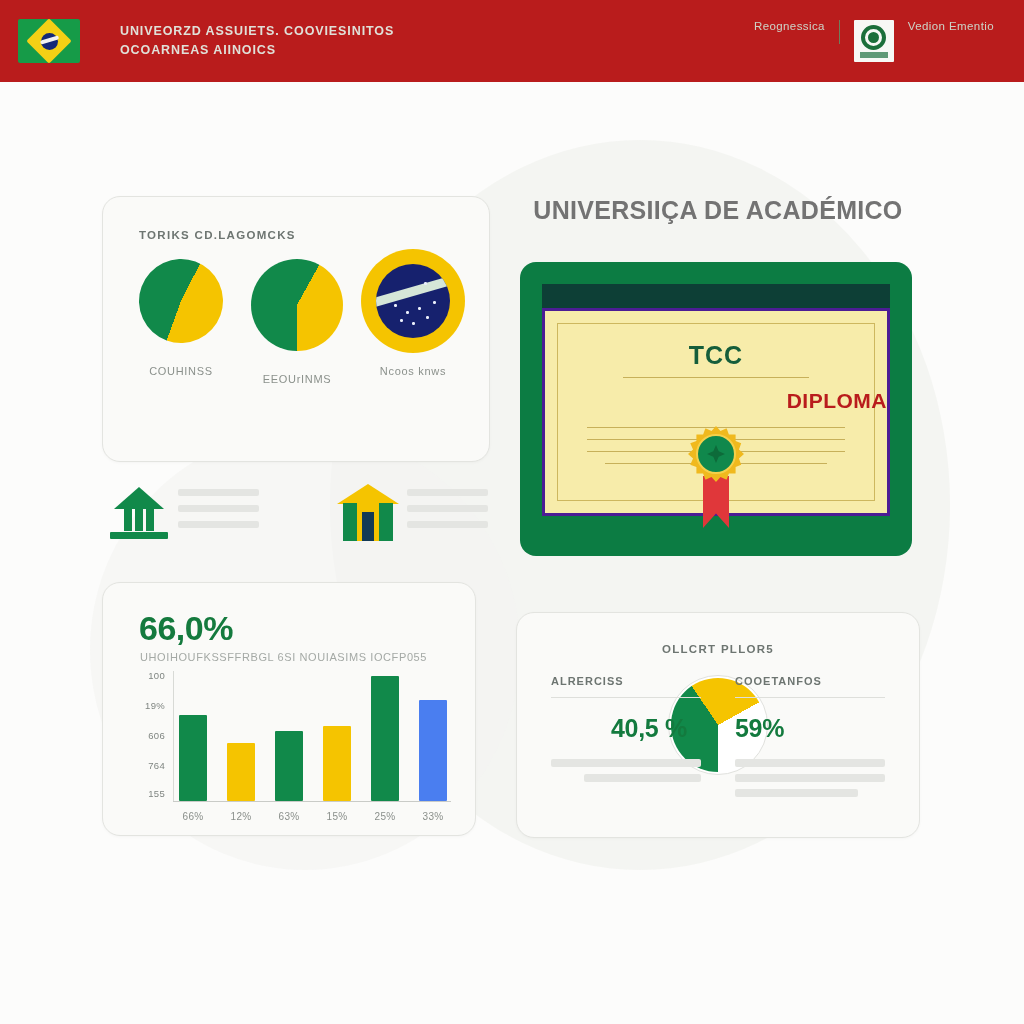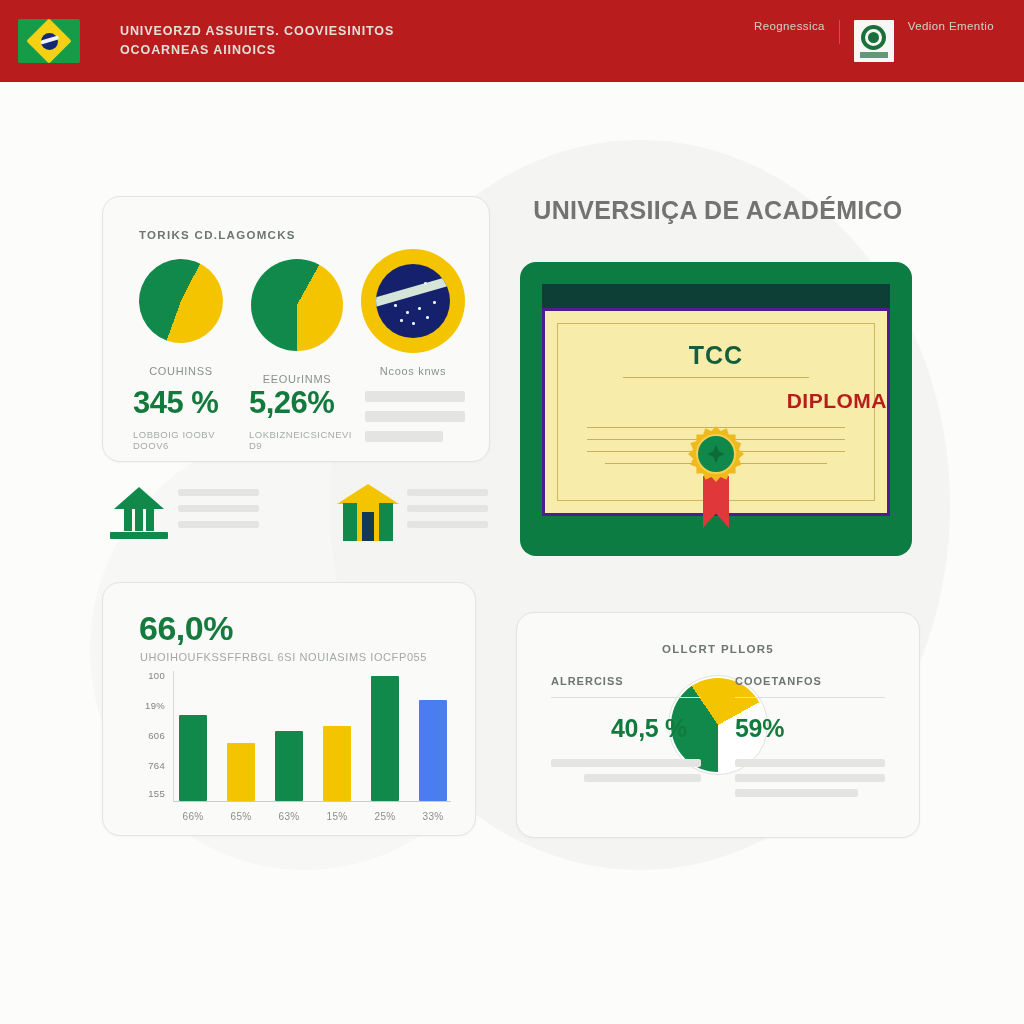--- a/index.html
+++ b/index.html
@@ -340,35 +340,20 @@
             <span class="star" style="left:24px;top:55px"></span>
             <span class="star" style="left:57px;top:37px"></span>
             <span class="star" style="left:36px;top:58px"></span>
             <span class="star" style="left:48px;top:18px"></span>
           </div>
         </div>
         <div class="pie-label" style="margin-top:12px">Ncoos knws</div>
       </div>
     </div>
 
-    <div class="stats-row">
-      <div class="stat">
-        <div class="big">345 %</div>
-        <div class="sub">LOBBOIG IOOBV DOOV6</div>
-      </div>
-      <div class="stat">
-        <div class="big">5,26%</div>
-        <div class="sub">LOKBIZNEICSICNEVI D9</div>
-      </div>
-      <div class="bars-placeholder">
-        <div class="ph" style="width:100%"></div>
-        <div class="ph" style="width:100%"></div>
-        <div class="ph" style="width:78%"></div>
-      </div>
-    </div>
   </div>
 
   <div class="icon-row">
     <div class="bank-icon">
       <div class="roof"></div>
       <div class="col" style="left:16px"></div>
       <div class="col" style="left:27px"></div>
       <div class="col" style="left:38px"></div>
       <div class="base"></div>
     </div>
@@ -432,21 +417,21 @@
         <div class="bar" style="height:66%;background:#11894a"></div>
         <div class="bar" style="height:45%;background:#f5c400"></div>
         <div class="bar" style="height:54%;background:#11894a"></div>
         <div class="bar" style="height:58%;background:#f5c400"></div>
         <div class="bar" style="height:96%;background:#11894a"></div>
         <div class="bar" style="height:78%;background:#4a7ef0"></div>
       </div>
 
       <div class="x-ticks">
         <div class="x-tick">66%</div>
-        <div class="x-tick">65%</div>
+        <div class="x-tick">12%</div>
         <div class="x-tick">63%</div>
         <div class="x-tick">15%</div>
         <div class="x-tick">25%</div>
         <div class="x-tick">33%</div>
       </div>
     </div>
   </div>
 
   <div class="card" id="card-donut">
     <div class="card-title d-title">OLLCRT PLLOR5</div>

